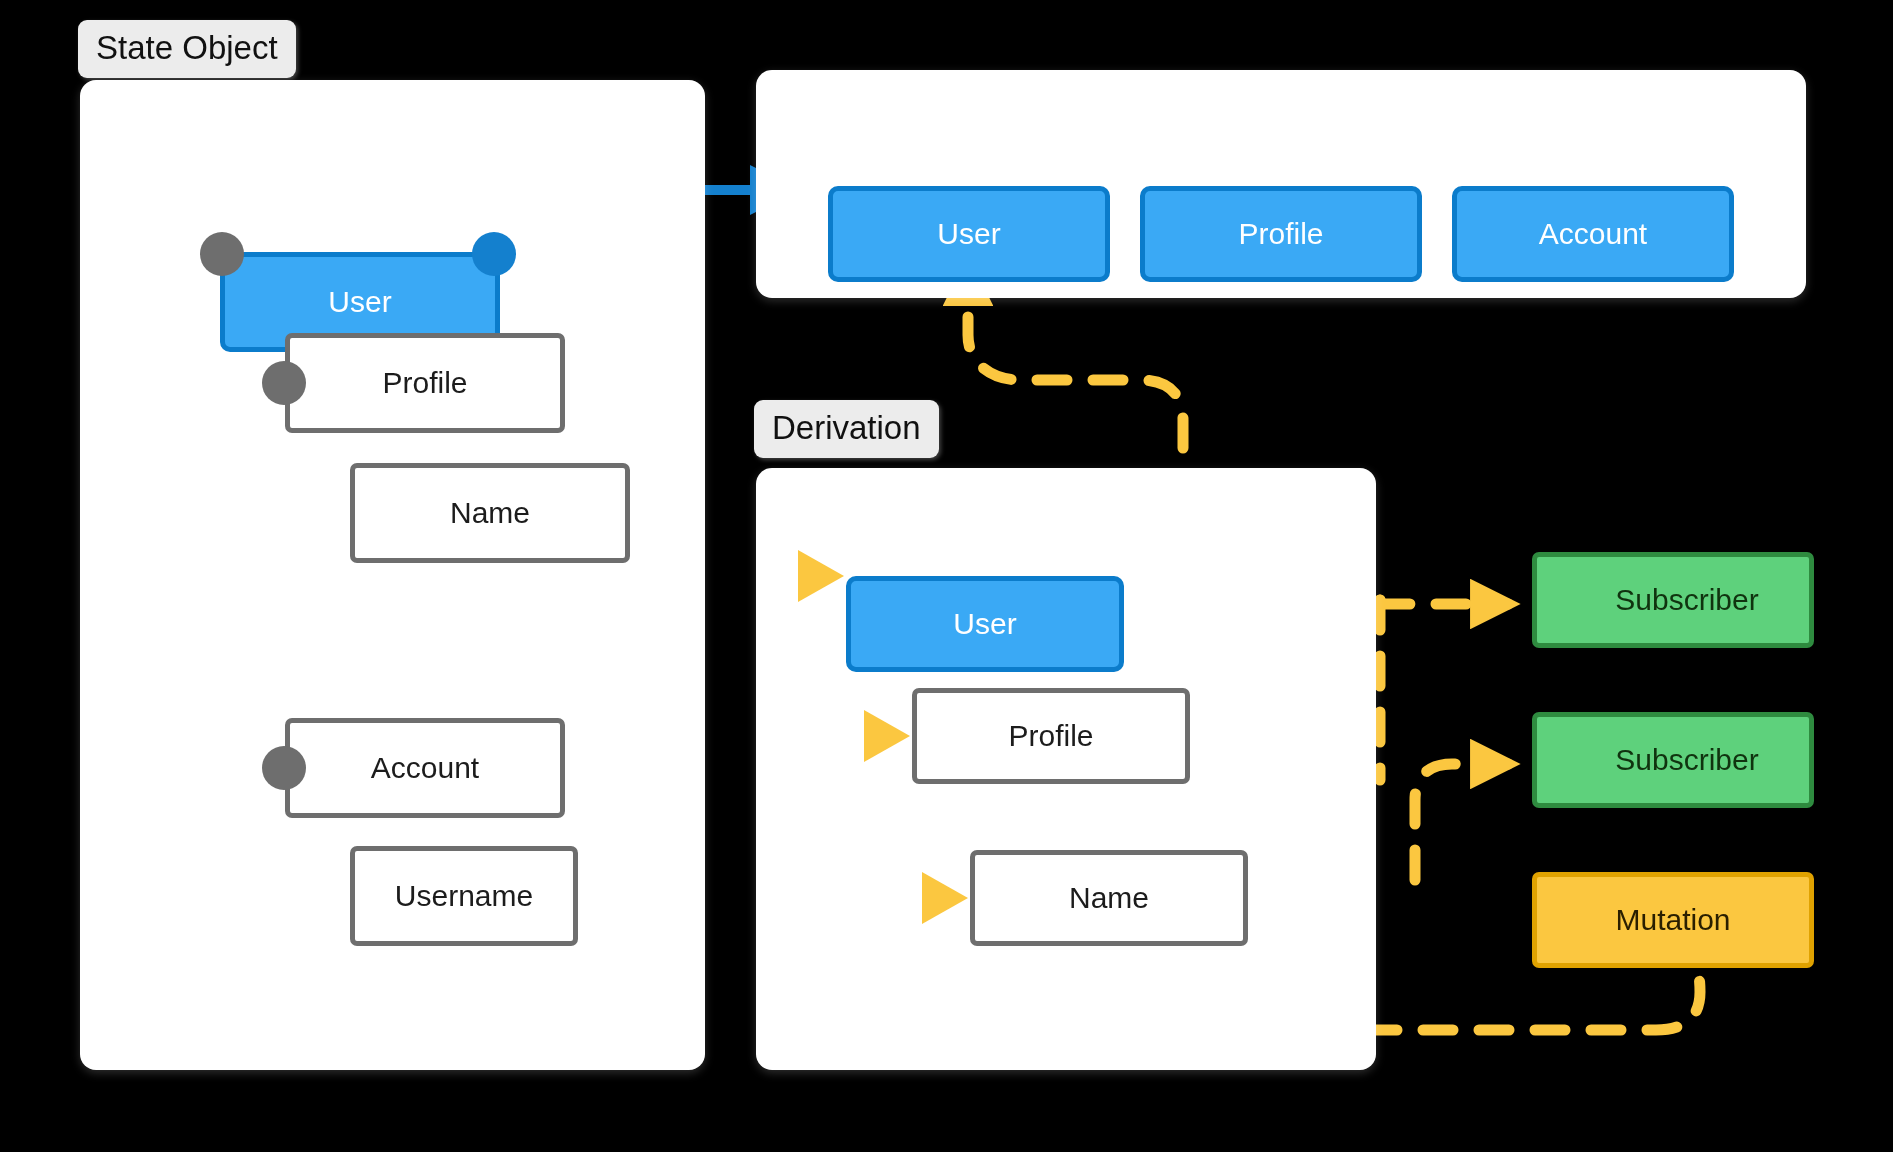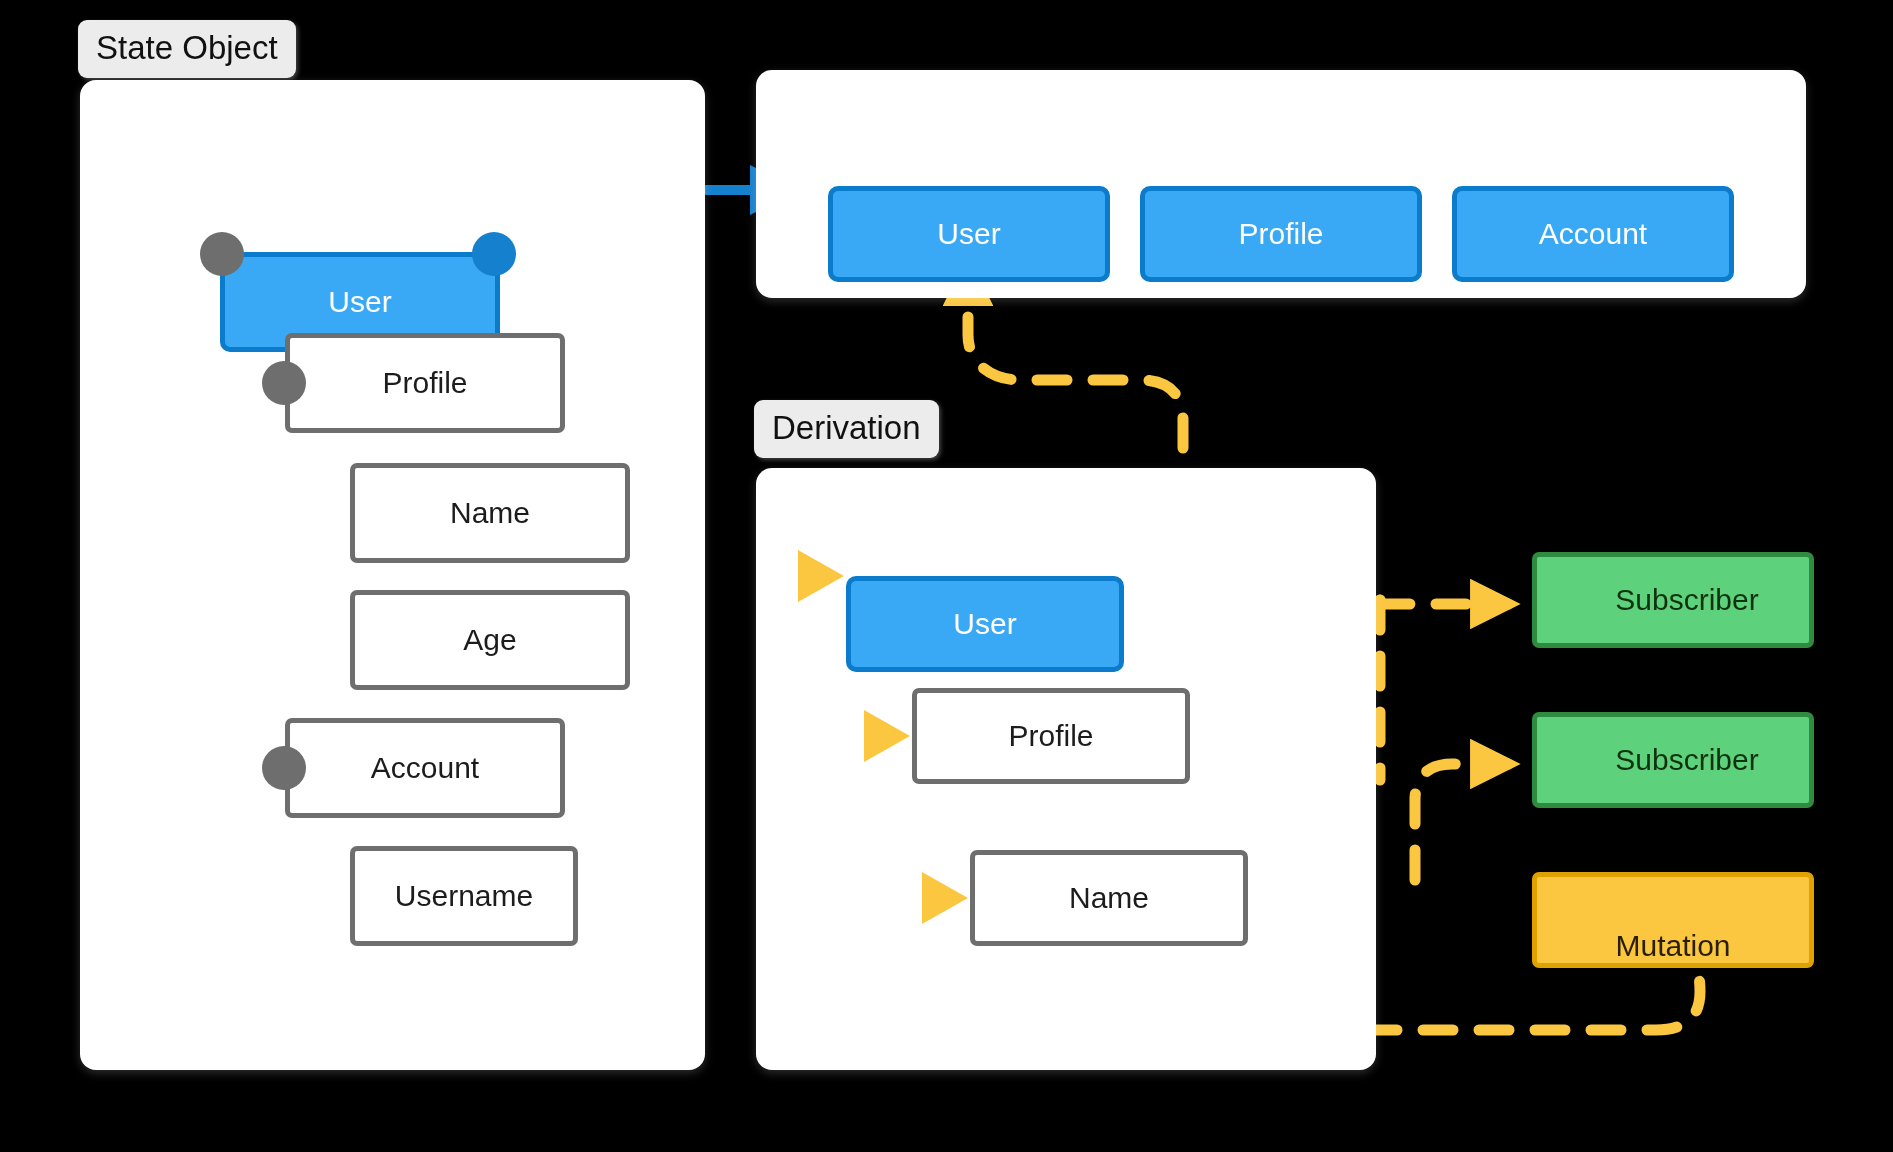--- a/index.html
+++ b/index.html
@@ -61,21 +61,20 @@
   .node.green {
     background: #5ED17C;
     border: 5px solid #2E8B3F;
     color: #10330f;
     padding-left: 28px;
   }
   .node.amber {
     background: #FBC740;
     border: 5px solid #E0A200;
     color: #2a1f00;
-    align-items: flex-end;
   }
 
   
   #edges {
     position: absolute;
     left: 0;
     top: 0;
     width: 1893px;
     height: 1152px;
     pointer-events: none;
@@ -166,23 +165,20 @@
 
   <div class="node blue" style="left:220px; top:204px; width:280px; height:100px;">
     <span>User</span>
   </div>
   <div class="node plain" style="left:285px; top:333px; width:280px; height:100px;">
     <span>Profile</span>
   </div>
   <div class="node plain" style="left:350px; top:463px; width:280px; height:100px;">
     <span>Name</span>
   </div>
-  <div class="node plain" style="left:350px; top:590px; width:280px; height:100px;">
-    <span>Age</span>
-  </div>
   <div class="node plain" style="left:285px; top:718px; width:280px; height:100px;">
     <span>Account</span>
   </div>
   <div class="node plain" style="left:350px; top:846px; width:228px; height:100px;">
     <span>Username</span>
   </div>
 
   <div style="position:absolute; left:200px; top:232px; width:44px; height:44px;
               border-radius:50%; background:#6E6E6E;"></div>
   <div style="position:absolute; left:472px; top:232px; width:44px; height:44px;

